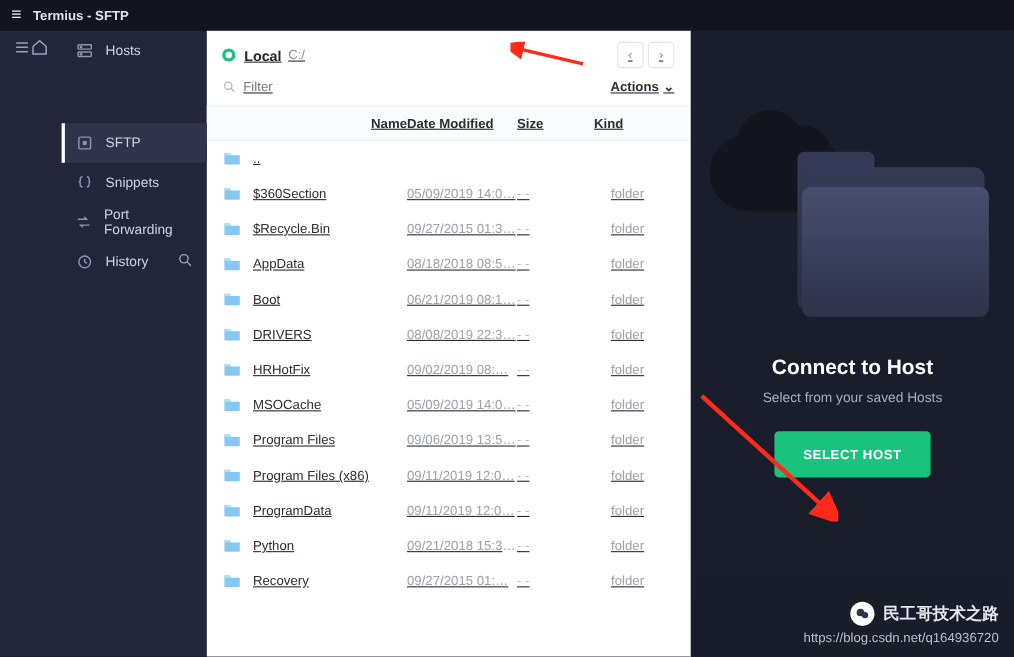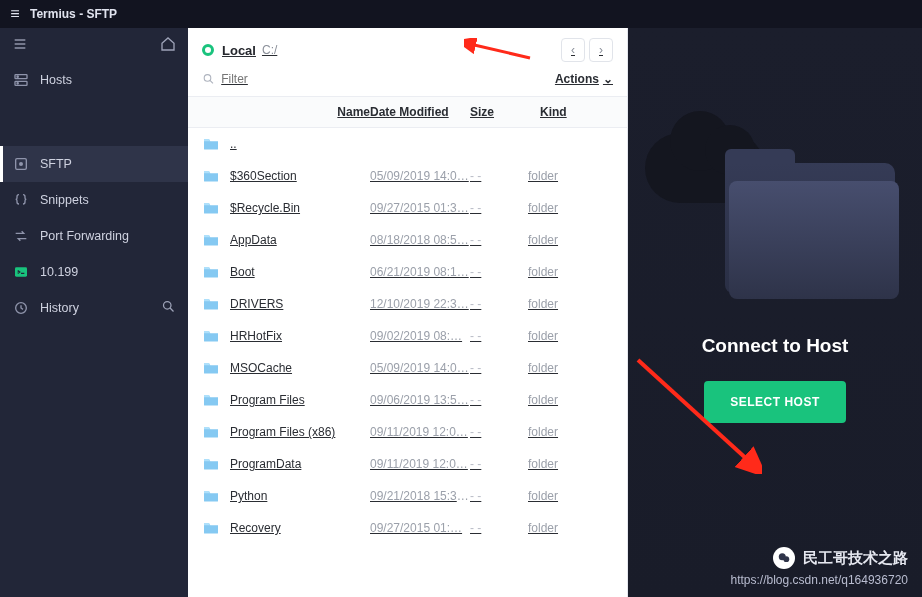--- a/index.html
+++ b/index.html
@@ -4,21 +4,21 @@
 <style>
   * { box-sizing: border-box; margin: 0; padding: 0; font-family: -apple-system, BlinkMacSystemFont, "Segoe UI", Arial, sans-serif; }
   html, body { width: 922px; height: 597px; overflow: hidden; background: #1a1d2b; color: #c9ccd6; }
   .root { display: flex; height: 100%; width: 100%; flex-direction: column; }
   
   .titlebar { height: 28px; background: #121420; display: flex; align-items: center; font-size: 12px; color: #e0e3ee; }
   .titlebar .menu-icon { width: 30px; text-align: center; font-size: 16px; cursor: pointer; }
   .titlebar .title { font-weight: 600; }
   .body { flex: 1; display: flex; min-height: 0; }
   
-  .sidebar { width: 188px; background: #222638; display: flex; flex-direction: column; }
+  .sidebar { width: 188px; background: #222638; display: flex; flex-direction: row; }
   .sb-top { height: 34px; display: flex; justify-content: space-between; align-items: center; padding: 0 12px; }
   .sb-top .sb-back, .sb-top .sb-home { font-size: 15px; color: #9ea3b8; cursor: pointer; }
   .sb-list { flex: 1; }
   .sb-item { height: 36px; display: flex; align-items: center; padding: 0 12px; gap: 10px; font-size: 12.5px; color: #cfd2e0; cursor: pointer; position: relative; }
   .sb-item.active { background: #2f3449; margin-top: 48px; }
   .sb-item.active::before { content: ""; position: absolute; left: 0; top: 0; bottom: 0; width: 3px; background: #ffffff; }
   .sb-icon { width: 18px; height: 18px; display: flex; align-items: center; justify-content: center; color: #8f94ab; }
   .sb-icon svg { width: 16px; height: 16px; }
   .sb-spacer-right { margin-left: auto; color: #9ea3b8; cursor: pointer; }
   
@@ -39,21 +39,21 @@
   .col-name { flex: 0 0 168px; text-align: right; }
   .col-date { flex: 0 0 100px; }
   .col-size { flex: 0 0 58px; }
   .col-kind { flex: 1; margin-left: 12px; }
   .rows { flex: 1; overflow-y: auto; }
   .row { display: flex; align-items: center; padding: 9px 14px; font-size: 12px; color: #5a5f69; cursor: pointer; }
   .fname { flex: 0 0 168px; display: flex; align-items: center; gap: 10px; color: #2a2d33; font-weight: 500; overflow: hidden; white-space: nowrap; text-overflow: ellipsis;}
   .folder-icon { width: 18px; height: 14px; }
   .fdate { flex: 0 0 100px; color: #9ba0aa; white-space: nowrap; overflow: hidden; text-overflow: ellipsis;}
   .fsize { flex: 0 0 58px; color: #b8bcc6; }
-  .fkind { flex: 1; color: #9ba0aa; }
+  .fkind { flex: 1; color: #9ba0aa; text-align: center; }
   
   .right { flex: 1; background: linear-gradient(180deg,#1b1e2c 0%, #191c29 100%); display: flex; flex-direction: column; align-items: center; justify-content: center; position: relative; }
   .illus { width: 220px; height: 170px; position: relative; margin-top: -60px;}
   .cloud { position:absolute; left:-20px; top:-10px; width:120px; height:70px; background:#14161f; border-radius:50px; filter: blur(0.3px);}
   .cloud::before{content:"";position:absolute;left:25px;top:-22px;width:60px;height:60px;background:#14161f;border-radius:50%;}
   .cloud::after{content:"";position:absolute;left:60px;top:-8px;width:50px;height:50px;background:#14161f;border-radius:50%;}
   .bigfolder { position:absolute; right:-10px; top:20px; width:170px; height:130px; }
   .bigfolder .back{position:absolute;inset:0;background:linear-gradient(180deg,#353b56,#2a2f45);border-radius:10px 10px 8px 8px;}
   .bigfolder .tab{position:absolute;top:-14px;left:0;width:70px;height:24px;background:#353b56;border-radius:6px 6px 0 0;}
   .bigfolder .front{position:absolute;left:4px;right:-4px;top:18px;bottom:-6px;background:linear-gradient(180deg,#474e6e,#2e3349);border-radius:8px;}
@@ -126,29 +126,20 @@
           <div class="sb-item">
             <span class="sb-icon">
               <svg viewBox="0 0 24 24" fill="none" stroke="currentColor" stroke-width="2">
                 <path d="M4 8h12l-3-3M20 16H8l3 3"></path>
               </svg>
             </span>
             <span>Port Forwarding</span>
           </div>
           <div class="sb-item">
             <span class="sb-icon">
-              <svg viewBox="0 0 24 24" fill="#19c37d" stroke="none">
-                <rect x="3" y="5" width="18" height="14" rx="2"></rect>
-                <path d="M7 10l3 2-3 2M12 14h5" stroke="#222638" stroke-width="2" fill="none"></path>
-              </svg>
-            </span>
-            <span>10.199</span>
-          </div>
-          <div class="sb-item">
-            <span class="sb-icon">
               <svg viewBox="0 0 24 24" fill="none" stroke="currentColor" stroke-width="2">
                 <circle cx="12" cy="12" r="8"></circle>
                 <path d="M12 8v4l3 2"></path>
               </svg>
             </span>
             <span>History</span>
             <span class="sb-spacer-right"><svg viewBox="0 0 24 24" width="15" height="15" fill="none" stroke="currentColor" stroke-width="2">
                 <circle cx="10" cy="10" r="6"></circle>
                 <line x1="20" y1="20" x2="14.5" y2="14.5"></line>
               </svg></span>
@@ -256,21 +247,21 @@
             <div class="fkind">folder</div>
           </div>
           <div class="row">
             <div class="fname">
               <svg class="folder-icon" viewBox="0 0 24 20">
                 <path fill="#85c9f2" d="M2 3h7l2 3h11v11a1 1 0 0 1-1 1H3a1 1 0 0 1-1-1z"></path>
                 <path fill="#aee0fb" d="M2 3h7l2 3H2z"></path>
               </svg>
               <span>DRIVERS</span>
             </div>
-            <div class="fdate">12/10/2019 22:3…</div>
+            <div class="fdate">08/08/2019 22:3…</div>
             <div class="fsize">- -</div>
             <div class="fkind">folder</div>
           </div>
           <div class="row">
             <div class="fname">
               <svg class="folder-icon" viewBox="0 0 24 20">
                 <path fill="#85c9f2" d="M2 3h7l2 3h11v11a1 1 0 0 1-1 1H3a1 1 0 0 1-1-1z"></path>
                 <path fill="#aee0fb" d="M2 3h7l2 3H2z"></path>
               </svg>
               <span>HRHotFix</span>
@@ -357,20 +348,21 @@
     <div class="right">
       <div class="illus">
         <div class="cloud"></div>
         <div class="bigfolder">
             <div class="tab"></div>
             <div class="back"></div>
             <div class="front"></div>
           </div>
       </div>
       <div class="cth-title">Connect to Host</div>
+      <div class="cth-sub">Select from your saved Hosts</div>
       <button class="select-btn">SELECT HOST</button>
       <svg class="red-arrow2" width="130" height="120" viewBox="0 0 130 120">
         <defs>
             <marker id="ah2" markerWidth="9" markerHeight="9" refX="2" refY="3.5" orient="auto">
               <path d="M0,0 L0,7 L8,3.5 z" fill="#ff2a1a"></path>
             </marker>
           </defs>
         <line x1="6" y1="6" x2="118" y2="108" stroke="#ff2a1a" stroke-width="4" marker-end="url(#ah2)"></line>
       </svg>
       <div class="wm">

